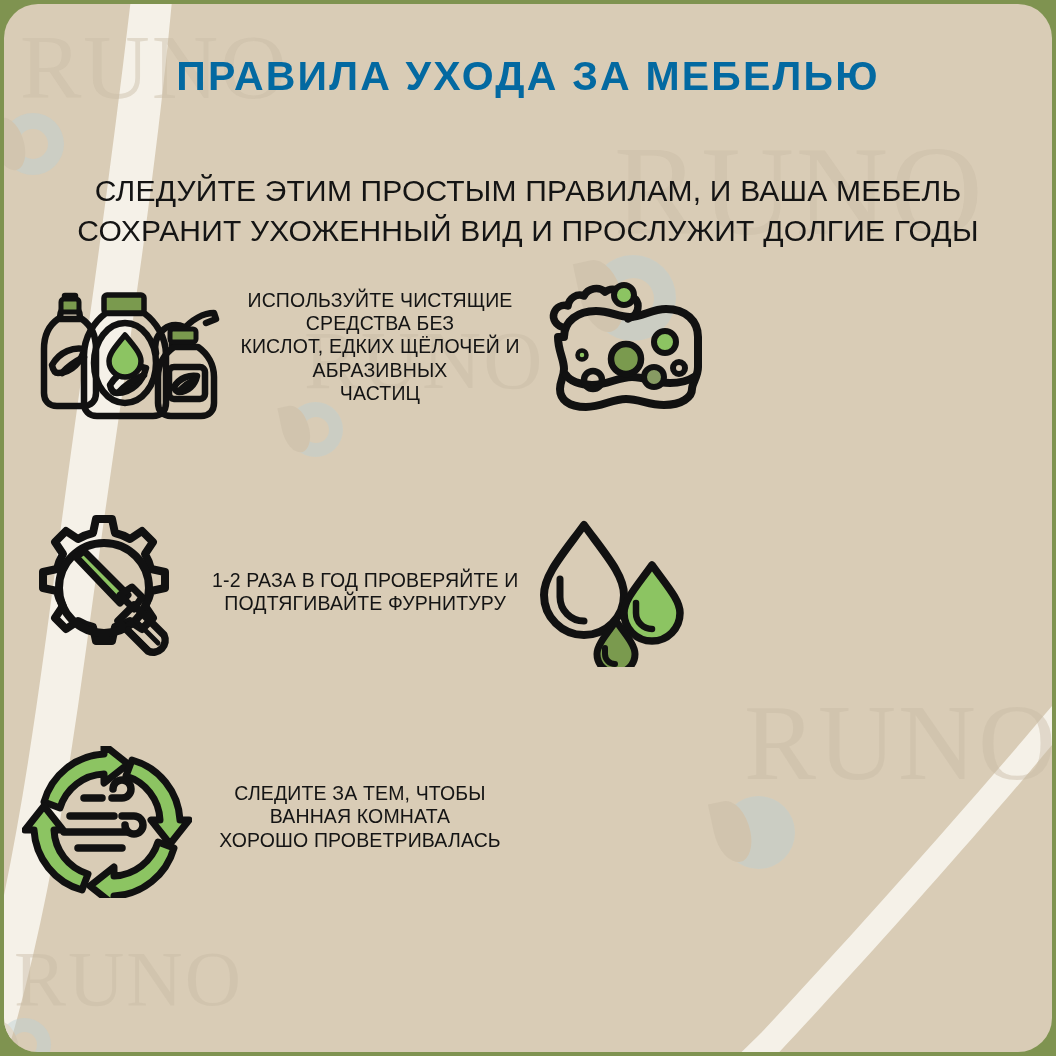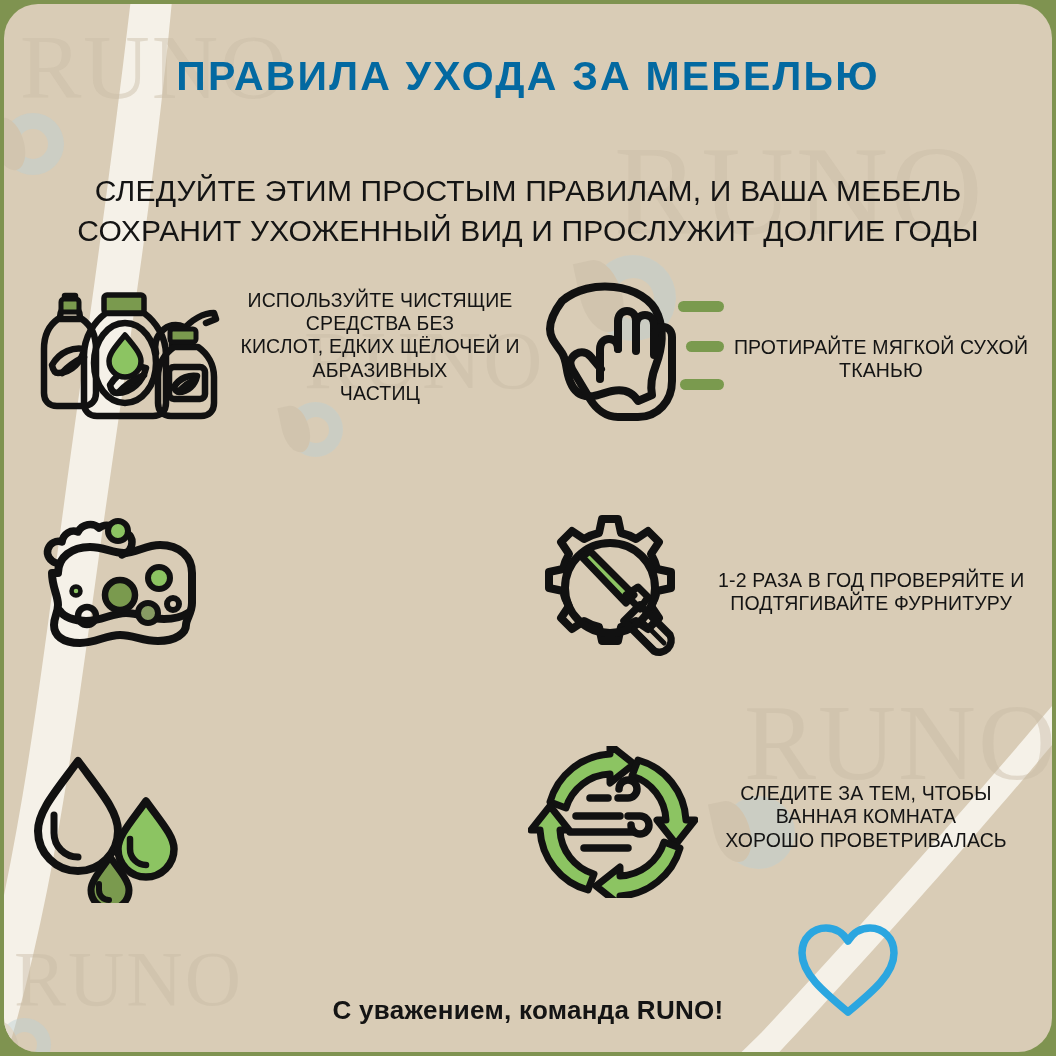--- a/index.html
+++ b/index.html
@@ -219,43 +219,20 @@
             </g>
 
             <path d="M103 62 c10 12 16 19 16 26 a16 16 0 0 1 -32 0 c0-7 6-14 16-26 z" fill="#8cc462" stroke="#111" stroke-width="5.5" stroke-linejoin="round"></path>
           </svg>
         </div>
         <div class="cap">ИСПОЛЬЗУЙТЕ ЧИСТЯЩИЕ СРЕДСТВА БЕЗ
 КИСЛОТ, ЕДКИХ ЩЁЛОЧЕЙ И АБРАЗИВНЫХ
 ЧАСТИЦ</div>
       </div>
 
-      <div class="tip" id="tip-1">
-        <div class="art">
-          <svg width="200" height="150" viewBox="0 0 200 150">
-            <g fill="none" stroke="#111" stroke-width="8" stroke-linecap="round" stroke-linejoin="round">
-
-              <path d="M34 26 c14-12 34-16 52-14 20 2 38 12 44 28 6 16 4 34 -2 50 -4 10 -6 20 -4 30 l-14 6 c-6-10 -16-12 -26-10 -10 2 -20 8 -30 4 -8-3 -12-12 -14-20 -2-8 -2-16 -6-22 -5-8 -12-14 -12-24 0-10 6-20 12-28 z"></path>
-
-              <path d="M72 82 v-8 c0-6 4-10 9-10 5 0 9 4 9 10"></path>
-              <path d="M90 74 v-28 c0-6 4-10 9-10 5 0 9 4 9 10 v28"></path>
-              <path d="M108 76 v-26 c0-6 4-10 9-10 5 0 9 4 9 10 v26"></path>
-              <path d="M126 80 v-18 c0-6 4-10 9-10 5 0 9 4 9 10 v44 c0 20 -14 36 -34 36 h-20 c-12 0 -22-8 -28-18 l-18-30 c-3-6 -1-12 4-15 5-3 11-2 15 3 l10 12"></path>
-              <path d="M72 82 v22"></path>
-            </g>
-
-            <g fill="#7a9a4e">
-              <rect x="150" y="26" width="46" height="11" rx="5.5"></rect>
-              <rect x="158" y="66" width="38" height="11" rx="5.5"></rect>
-              <rect x="152" y="104" width="44" height="11" rx="5.5"></rect>
-            </g>
-          </svg>
-        </div>
-        <div class="cap">ПРОТИРАЙТЕ МЯГКОЙ СУХОЙ ТКАНЬЮ</div>
-      </div>
 
       <div class="tip" id="tip-2">
         <div class="art">
           <svg width="200" height="150" viewBox="0 0 200 150">
 
             <path d="M36 58 c0-16 14-26 32-26 14 0 22 6 34 6 12 0 22-8 36-8 20 0 32 12 32 28 v30 c0 10 -6 16 -6 22 0 8 -10 16 -28 16 -16 0 -24-6 -38-6 -14 0 -24 8 -40 8 -18 0 -26-8 -26-18 0-8 4-12 4-20 0-10 -6-18 -6-32 z" fill="none" stroke="#111" stroke-width="8" stroke-linejoin="round"></path>
             <path d="M38 96 c4 6 14 10 26 10 16 0 26-8 40-8 14 0 22 6 38 6 10 0 18-2 24-6" fill="none" stroke="#111" stroke-width="8" stroke-linecap="round"></path>
 
             <path d="M34 48 c-6-2 -10-8 -8-14 2-6 8-9 14-7 1-8 9-13 16-10 4-8 15-10 21-4 6-5 15-3 19 4 7-2 14 3 14 10 0 6 -4 11 -10 13" fill="none" stroke="#111" stroke-width="7.5" stroke-linecap="round" stroke-linejoin="round"></path>
 
@@ -331,21 +308,15 @@
               <path d="M56 102 h44"></path>
             </g>
           </svg>
         </div>
         <div class="cap">СЛЕДИТЕ ЗА ТЕМ, ЧТОБЫ ВАННАЯ КОМНАТА
 ХОРОШО ПРОВЕТРИВАЛАСЬ</div>
       </div>
 
     </div>
 
-    <div id="footer">
-      <span id="footer-text">С уважением, команда RUNO!</span>
-      <svg id="heart" width="112" height="100" viewBox="0 0 112 100">
-        <path d="M56 92 C 32 72, 10 54, 10 33 C 10 18, 21 8, 34 8 C 43 8, 51 13, 56 21 C 61 13, 69 8, 78 8 C 91 8, 102 18, 102 33 C 102 54, 80 72, 56 92 Z" fill="none" stroke="#2ba6e0" stroke-width="7.5" stroke-linejoin="round"></path>
-      </svg>
-    </div>
 
   </div>
 </div>
 
 </body></html>

